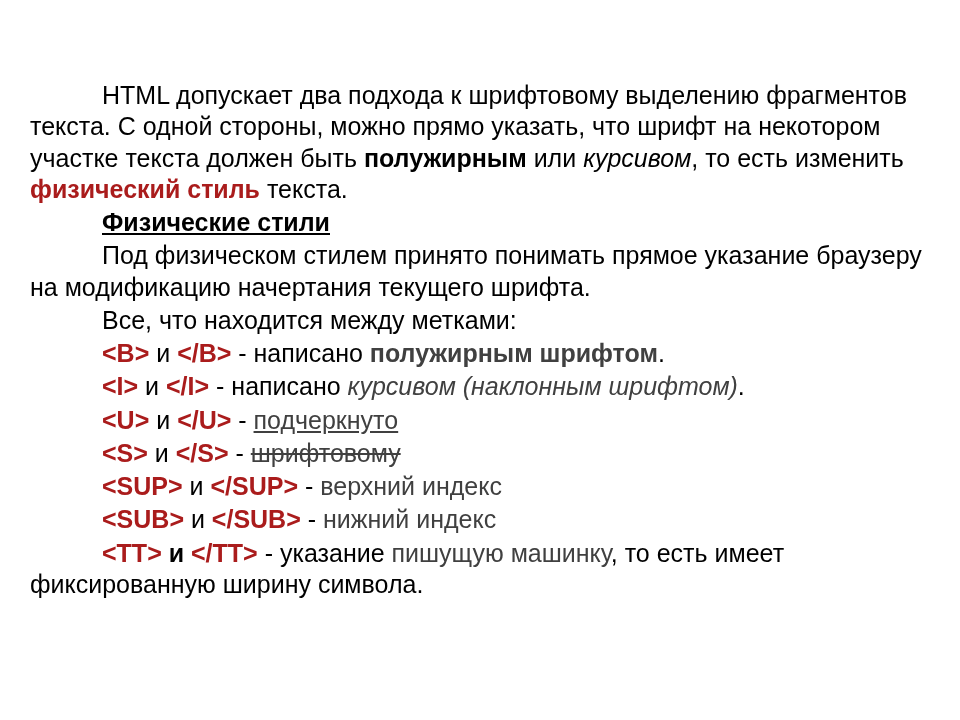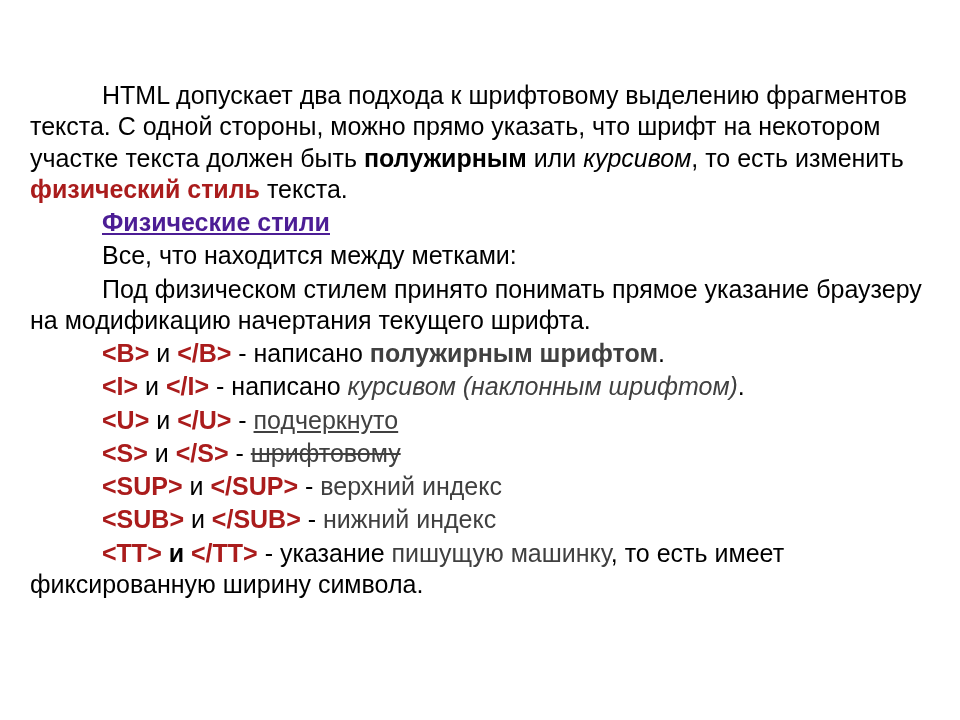--- a/index.html
+++ b/index.html
@@ -19,43 +19,43 @@
   }
   p {
     margin: 0 0 2px 0;
     text-indent: 72px;
   }
   .bold { font-weight: bold; text-align: center; }
   .italic { font-style: italic; }
   .dred { color: #aa1c1c; }
   .teal { color: #404040; }
   .heading {
-    color: #4c1d95;
+    color: #000000;
     font-weight: bold;
     text-decoration: underline;
   }
   .ul { text-decoration: underline; }
   .strike { text-decoration: line-through; }
 </style>
 </head>
 <body>
 
 <div class="slide">
 
   <p>
     <span>HTML допускает два подхода к шрифтовому выделению фрагментов текста. С одной стороны, можно прямо указать, что шрифт на некотором участке текста должен быть </span><span class="bold">полужирным</span><span> или </span><span class="italic">курсивом</span><span>, то есть изменить </span><span class="bold dred">физический стиль</span><span> текста.</span>
   </p>
 
   <p>
     <span class="heading">Физические стили</span>
   </p>
 
+  <p>Под физическом стилем принято понимать прямое указание браузеру на модификацию начертания текущего шрифта.</p>
+
   <p>Все, что находится между метками:</p>
-
-  <p>Под физическом стилем принято понимать прямое указание браузеру на модификацию начертания текущего шрифта.</p>
 
   <p>
     <span class="bold dred">&lt;B&gt;</span><span> и </span><span class="bold dred">&lt;/B&gt;</span><span> - написано </span><span class="bold teal">полужирным шрифтом</span><span>.</span>
   </p>
 
   <p>
     <span class="bold dred">&lt;I&gt;</span><span> и </span><span class="bold dred">&lt;/I&gt;</span><span> - написано </span><span class="italic teal">курсивом (наклонным шрифтом)</span><span>.</span>
   </p>
 
   <p>

